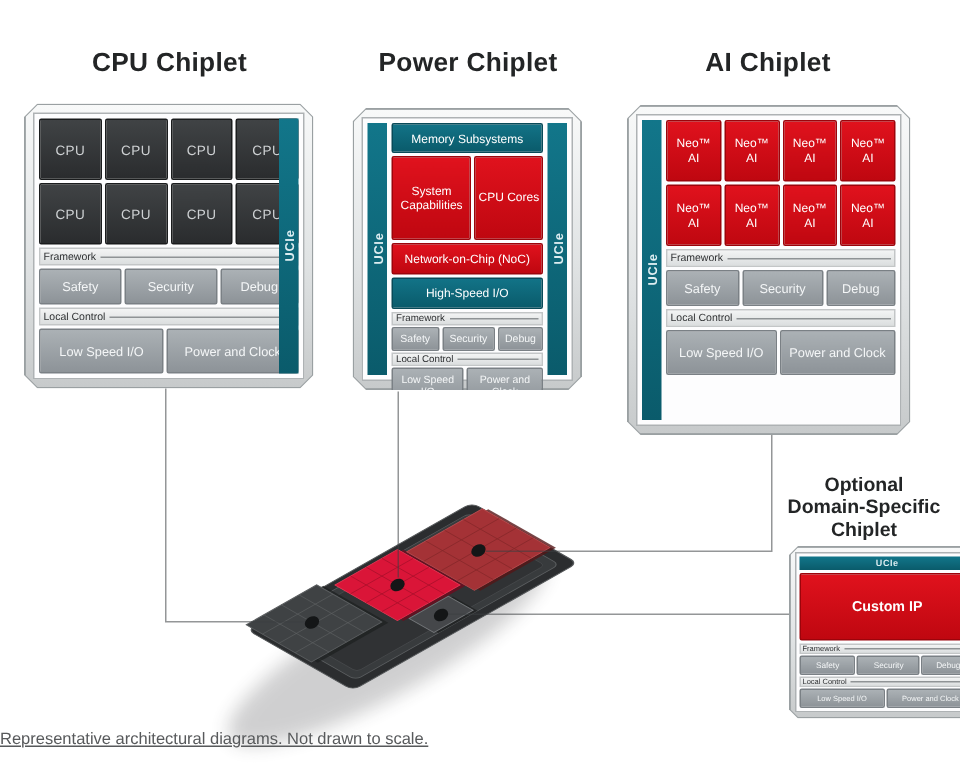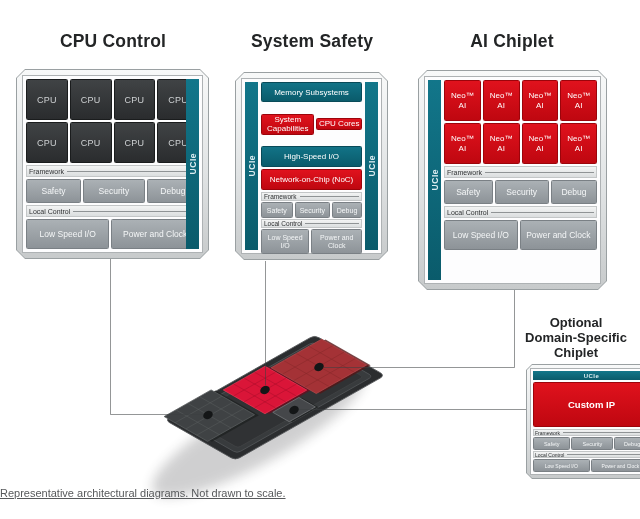--- a/index.html
+++ b/index.html
@@ -64,21 +64,21 @@
       background:linear-gradient(180deg,#f3f4f4,#dbdedf); border:1px solid #c3c6c7; }
   .sec-head::after { content:""; flex:1; height:1px; background:#8f9395; }
   .row3 { display:grid; grid-template-columns:1fr 1.12fr 0.95fr; gap:2px; }
   .row2 { display:grid; grid-template-columns:1fr 1.05fr; gap:2px; margin-top:2px; }
   .cpu .row3 .block, .ai .row3 .block { height:24px; font-size:8.5px; }
   .cpu .row2 .block, .ai .row2 .block { height:30px; font-size:8.5px; }
 
   .system .bar { height:20px; font-size:8px; margin-bottom:2px; }
   .bar.redbar { height:21px; background:linear-gradient(180deg,#e0121d,var(--red,#bf0710));
       border:1px solid #9c040b; font-size:8px; margin-bottom:2px; }
-  .caps-row { display:flex; gap:2px; margin-bottom:2px; height:40px;align-items:center; }
+  .caps-row { display:flex; gap:2px; margin-bottom:2px; height:56px; }
   .caps-row .block { font-size:8px; line-height:9.5px; }
   .caps-row .caps { flex:1.18; } .caps-row .cores { flex:1; }
   .system .sec-head { height:9px; font-size:6.5px; margin:1px 0; }
   .system .row3 .block { height:16px; font-size:7px; }
   .system .row2 .block { height:25px; font-size:7px; line-height:8px; margin-top:0; }
   .system .row2 { margin-top:1px; }
 
   .ucie-hbar { height:9px; background:linear-gradient(180deg,#12768a,var(--teal,#0a5b6b));
       display:flex; align-items:center; justify-content:center; color:#dcedf1;
       font-size:6px; font-weight:bold; letter-spacing:0.4px; margin-bottom:2px; }
@@ -128,22 +128,22 @@
     <path d="M299,409.5 H526"></path>
   </g>
   <g fill="#141617">
     <ellipse cx="208" cy="415" rx="5" ry="3.9" transform="rotate(-28 208 415)"></ellipse>
     <ellipse cx="265" cy="390" rx="5" ry="3.9" transform="rotate(-28 265 390)"></ellipse>
     <ellipse cx="319" cy="367" rx="5" ry="3.9" transform="rotate(-28 319 367)"></ellipse>
     <ellipse cx="294" cy="410" rx="5" ry="3.9" transform="rotate(-28 294 410)"></ellipse>
   </g>
 </svg>
 
-<div class="title" style="left:113px">CPU Control</div>
-<div class="title" style="left:312px">System Safety</div>
+<div class="title" style="left:113px">CPU Chiplet</div>
+<div class="title" style="left:312px">Power Chiplet</div>
 <div class="title" style="left:512px">AI Chiplet</div>
 
 <div class="chipbox cpu">
   <div class="frame"></div>
   <div class="inner">
     <div class="ucie-strip r">
       <span class="vtext">UCIe</span>
     </div>
     <div class="content">
       <div class="core-grid">
@@ -183,22 +183,22 @@
     </div>
     <div class="ucie-strip r">
       <span class="vtext">UCIe</span>
     </div>
     <div class="content">
       <div class="bar teal">Memory Subsystems</div>
       <div class="caps-row">
         <div class="block red caps">System Capabilities</div>
         <div class="block red cores">CPU Cores</div>
       </div>
+      <div class="bar redbar">Network-on-Chip (NoC)</div>
       <div class="bar teal" style="height:21px">High-Speed I/O</div>
-      <div class="bar redbar">Network-on-Chip (NoC)</div>
       <div class="sec-head">
           <span>Framework</span>
         </div>
       <div class="row3">
         <div class="block gray">Safety</div>
         <div class="block gray">Security</div>
         <div class="block gray">Debug</div>
       </div>
       <div class="sec-head">
           <span>Local Control</span>

